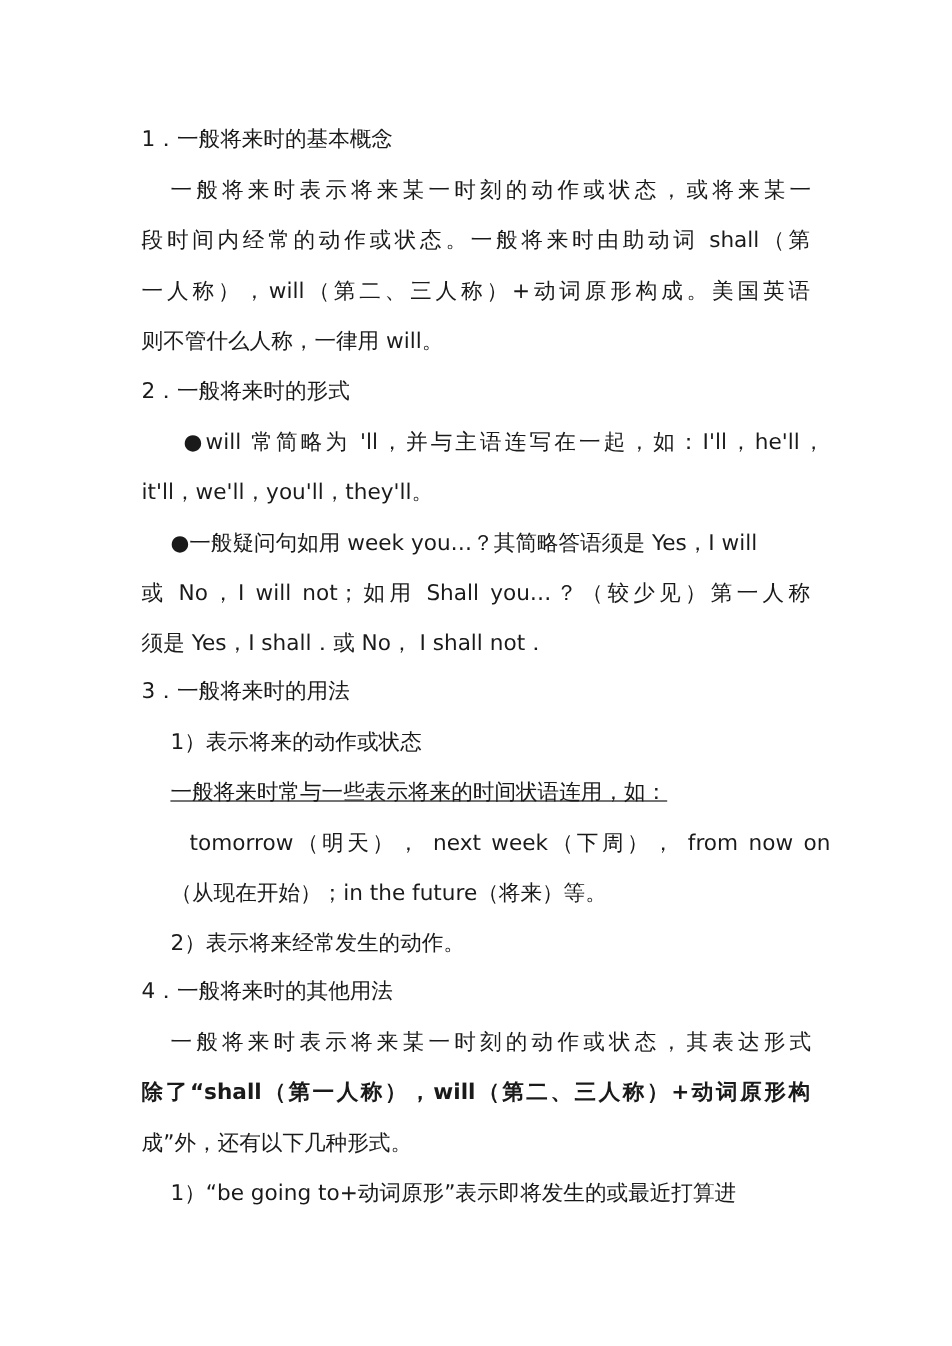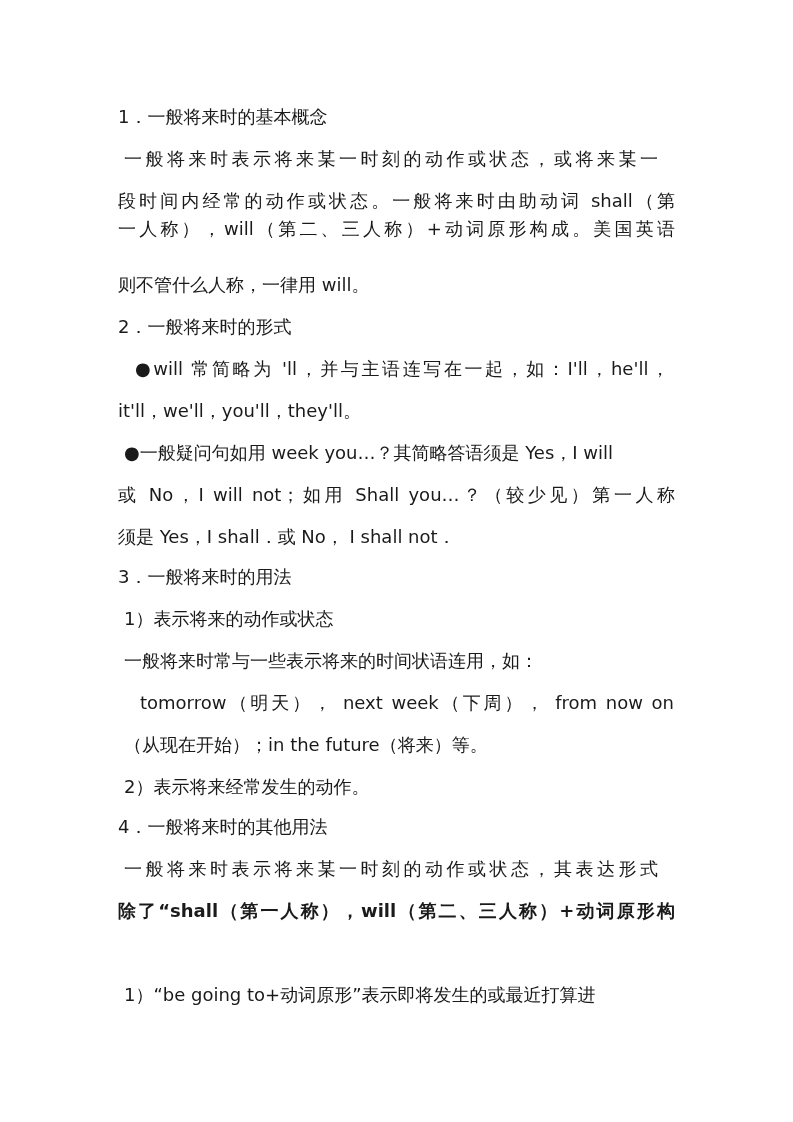--- a/index.html
+++ b/index.html
@@ -9,47 +9,48 @@
     position: absolute;
     left: 118px;
     height: 42px;
     line-height: 42px;
     font-family: "DejaVu Sans", "Liberation Sans", sans-serif;
     font-size: 18px;
     color: #1a1a1a;
     white-space: nowrap;
     letter-spacing: 0px;
   }
-  .indent { left: 124px; }
+  .indent { left: 142px; }
   .justify { width: 557px; text-align: justify; text-align-last: justify; }
   .justify-ind { width: 534px; text-align: justify; text-align-last: justify; }
 </style>
 </head>
 <body>
 
 <div class="page">
 
   <div class="line" style="top:96px;">1．一般将来时的基本概念</div>
   <div class="line indent justify-ind" style="top:138px;">一般将来时表示将来某一时刻的动作或状态，或将来某一</div>
   <div class="line justify" style="top:180px;">段时间内经常的动作或状态。一般将来时由助动词 shall（第</div>
-  <div class="line justify" style="top:208px;">一人称），will（第二、三人称）+动词原形构成。美国英语</div>
+  <div class="line justify" style="top:222px;">一人称），will（第二、三人称）+动词原形构成。美国英语</div>
   <div class="line" style="top:264px;">则不管什么人称，一律用 will。</div>
 
   <div class="line" style="top:306px;">2．一般将来时的形式</div>
   <div class="line indent justify-ind" style="top:348px;margin-left:11px;">●will  常简略为  'll，并与主语连写在一起，如：I'll，he'll，</div>
   <div class="line" style="top:390px;">it'll，we'll，you'll，they'll。</div>
   <div class="line indent" style="top:432px;">●一般疑问句如用 week you…？其简略答语须是 Yes，I will</div>
   <div class="line justify" style="top:474px;">或  No，I will not；如用  Shall you…？（较少见）第一人称</div>
   <div class="line" style="top:516px;">须是  Yes，I shall．或  No，  I shall not．</div>
 
   <div class="line" style="top:556px;">3．一般将来时的用法</div>
   <div class="line indent" style="top:598px;text-align:center;">1）表示将来的动作或状态</div>
-  <div class="line indent" style="top:640px;">一般将来时常与一些表示将来的时间状语连用，如：</div>
+  <div class="line indent" style="top:640px;text-decoration:underline;">一般将来时常与一些表示将来的时间状语连用，如：</div>
   <div class="line indent justify-ind" style="top:682px;margin-left:16px;">tomorrow（明天），  next week（下周），  from now on</div>
   <div class="line indent" style="top:724px;text-align:right;">（从现在开始）；in the future（将来）等。</div>
   <div class="line indent" style="top:766px;">2）表示将来经常发生的动作。</div>
 
   <div class="line" style="top:806px;">4．一般将来时的其他用法</div>
   <div class="line indent justify-ind" style="top:848px;">一般将来时表示将来某一时刻的动作或状态，其表达形式</div>
   <div class="line justify" style="top:890px;font-weight:bold;">除了“shall（第一人称），will（第二、三人称）+动词原形构</div>
+  <div class="line" style="top:932px;">成”外，还有以下几种形式。</div>
   <div class="line indent" style="top:974px;">1）“be going to+动词原形”表示即将发生的或最近打算进</div>
 
 </div>
 
 </body></html>

